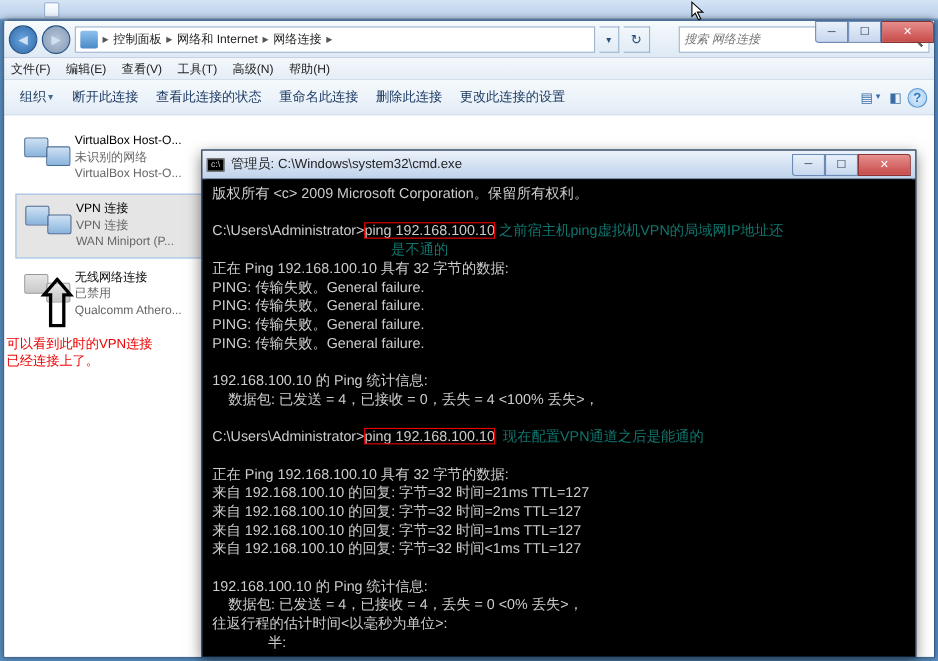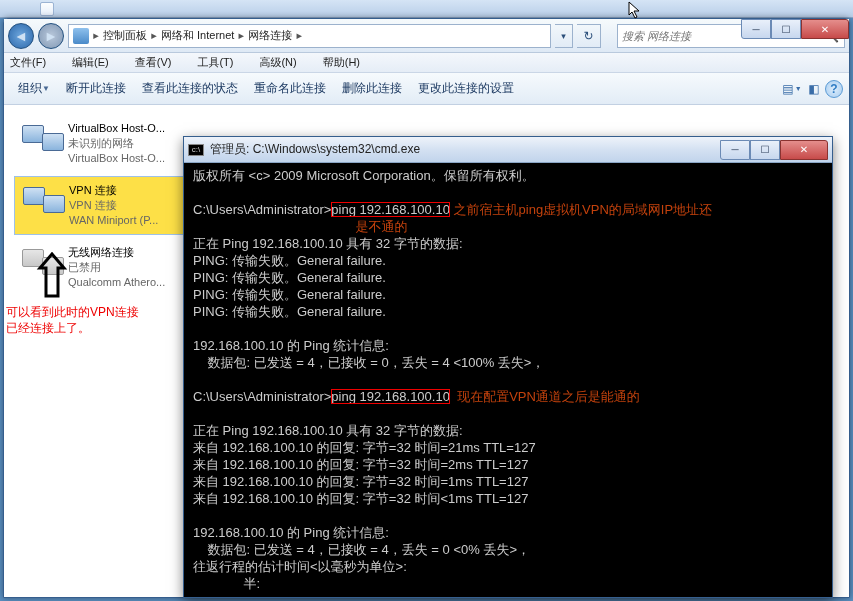--- a/index.html
+++ b/index.html
@@ -16,55 +16,55 @@
 
 .nav-row { height: 34px; background: linear-gradient(#f6fafc,#dee9f5); border-bottom: 1px solid #b9c9dd; display: flex; align-items: center; padding: 0 4px; gap: 4px; }
 .nav-btn { width: 26px; height: 26px; border-radius: 50%; background: radial-gradient(#6ea7de,#2c67a9); display:flex;align-items:center;justify-content:center;color:#cfe1f3;font-size:14px;border:1px solid #22507f; }
 .nav-btn.fwd{background:radial-gradient(#b9c8db,#8097b3);}
 .breadcrumb-bar { flex: 1; height: 24px; background: #fff; border: 1px solid #9cb2cd; display: flex; align-items: center; font-size: 11px; color: #222; }
 .bc-seg{padding:0 4px;display:flex;align-items:center;gap:4px;height:100%;}
 .bc-sep{width:6px;height:100%;display:flex;align-items:center;justify-content:center;color:#555;}
 .bc-ico{width:16px;height:16px;background:linear-gradient(#8fc1ed,#4a8ac9);display:inline-block;border-radius:2px;}
 .refresh-box{width:24px;height:24px;border:1px solid #9cb2cd;border-left:none;display:flex;align-items:center;justify-content:center;color:#2b4f7a;font-size:12px;}
 .dd-box{width:18px;height:24px;border:1px solid #9cb2cd;border-left:none;display:flex;align-items:center;justify-content:center;color:#2b4f7a;font-size:9px;}
-.search-box{width:228px;height:24px;border:1px solid #9cb2cd;display:flex;align-items:center;padding:0 4px;margin-left:12px;background:#fff;justify-content:space-between;}
+.search-box{width:228px;height:24px;border:1px solid #9cb2cd;display:flex;align-items:center;padding:0 4px;margin-left:22px;background:#fff;justify-content:space-between;}
 .search-input{border:none;outline:none;flex:1;font-size:11px;font-style:italic;color:#888;}
 .search-ico{color:#2662a5;font-size:13px;}
 
-.menu-row{height:20px;background:linear-gradient(#f4f7fc,#e5edf6);border-bottom:1px solid #cad6e6;display:flex;align-items:center;padding:0 6px;font-size:11px;color:#222;gap:26px;}
+.menu-row{height:20px;background:linear-gradient(#f4f7fc,#e5edf6);border-bottom:1px solid #cad6e6;display:flex;align-items:center;padding:0 6px;font-size:11px;color:#222;gap:14px;}
 .toolbar-row{height:32px;background:linear-gradient(#f6fafd,#e2ecf6);border-bottom:1px solid #c2d0e2;display:flex;align-items:center;padding:0 6px;font-size:12px;color:#1d3a62;}
 .tb-item{padding:4px 8px;border-radius:2px;display:flex;align-items:center;gap:0;}
 .tb-item .dd{font-size:8px;color:#4a6a95;}
 .tb-spacer{flex:1;}
 .tb-icon{width:22px;height:22px;display:flex;align-items:center;justify-content:center;color:#3a6da8;font-size:12px;border-radius:2px;}
 
 .content{position:absolute;top:86px;left:0;right:0;bottom:0;background:#fff;padding:10px;}
 .conn-item{display:flex;padding:6px;margin-bottom:4px;width:170px;}
-.conn-item.selected{background:#fde047;border:1px solid #9ec1e8;}
+.conn-item.selected{background:#e5e5e5;border:1px solid #9ec1e8;}
 .conn-icon{width:48px;height:42px;flex-shrink:0;position:relative;}
 .conn-icon .mon1{position:absolute;width:22px;height:18px;background:linear-gradient(#cfe1f3,#8ab4dd);border:1px solid #4a6a95;top:4px;left:2px;border-radius:2px;}
 .conn-icon .mon2{position:absolute;width:22px;height:18px;background:linear-gradient(#cfe1f3,#8ab4dd);border:1px solid #4a6a95;top:12px;left:22px;border-radius:2px;}
 .conn-icon .gray .mon1,.conn-icon.gray .mon1{background:linear-gradient(#e6e6e6,#c8c8c8);border-color:#999;}
 .conn-icon.gray .mon2{background:linear-gradient(#e6e6e6,#c8c8c8);border-color:#999;}
 .conn-text{font-size:11px;line-height:15px;}
 .conn-text .t1{color:#000;}
 .conn-text .t2,.conn-text .t3{color:#666;}
 
 .annot-arrow{position:absolute;top:252px;left:36px;width:32px;height:46px;}
 .annot-arrow svg{width:100%;height:100%;}
 .annot-text{position:absolute;font-size:12px;color:#e00;line-height:16px;}
 
 
 .cmd-win{position:absolute;top:136px;left:183px;width:650px;height:462px;border:1px solid #355e8d;box-shadow:0 4px 12px rgba(0,0,0,.5);background:#000;font-family:"SimSun","NSimSun",Consolas,monospace;}
 .cmd-title{height:26px;background:linear-gradient(#eef3fa,#d4e1f2,#c1d4ec);border-bottom:1px solid #8aa5c5;display:flex;align-items:center;padding:0 4px;font-size:12px;color:#222;}
 .cmd-title-ico{width:16px;height:12px;background:#000;border:1px solid #888;margin-right:6px;display:inline-block;font-size:8px;color:#ccc;text-align:center;line-height:10px;}
 .cmd-title .wc{margin-left:auto;display:flex;}
 .cmd-body{position:absolute;top:26px;left:3px;right:3px;bottom:3px;background:#000;color:#ccc;font-size:13px;padding:4px 6px;line-height:17px;white-space:pre;overflow:hidden;}
 .red-box{outline:1px solid #e00;outline-offset:-1px;}
-.red-txt{color:#c2410c;}
+.red-txt{color:#0f766e;}
 .cursor{position:absolute;top:0;right:210px;width:16px;height:20px;pointer-events:none;color:#fff;font-size:14px;}
 </style>
 </head>
 <body>
 
 <div class="taskbar">
   <div class="taskbar-btn"></div>
 </div>
 
 <div class="explorer">

